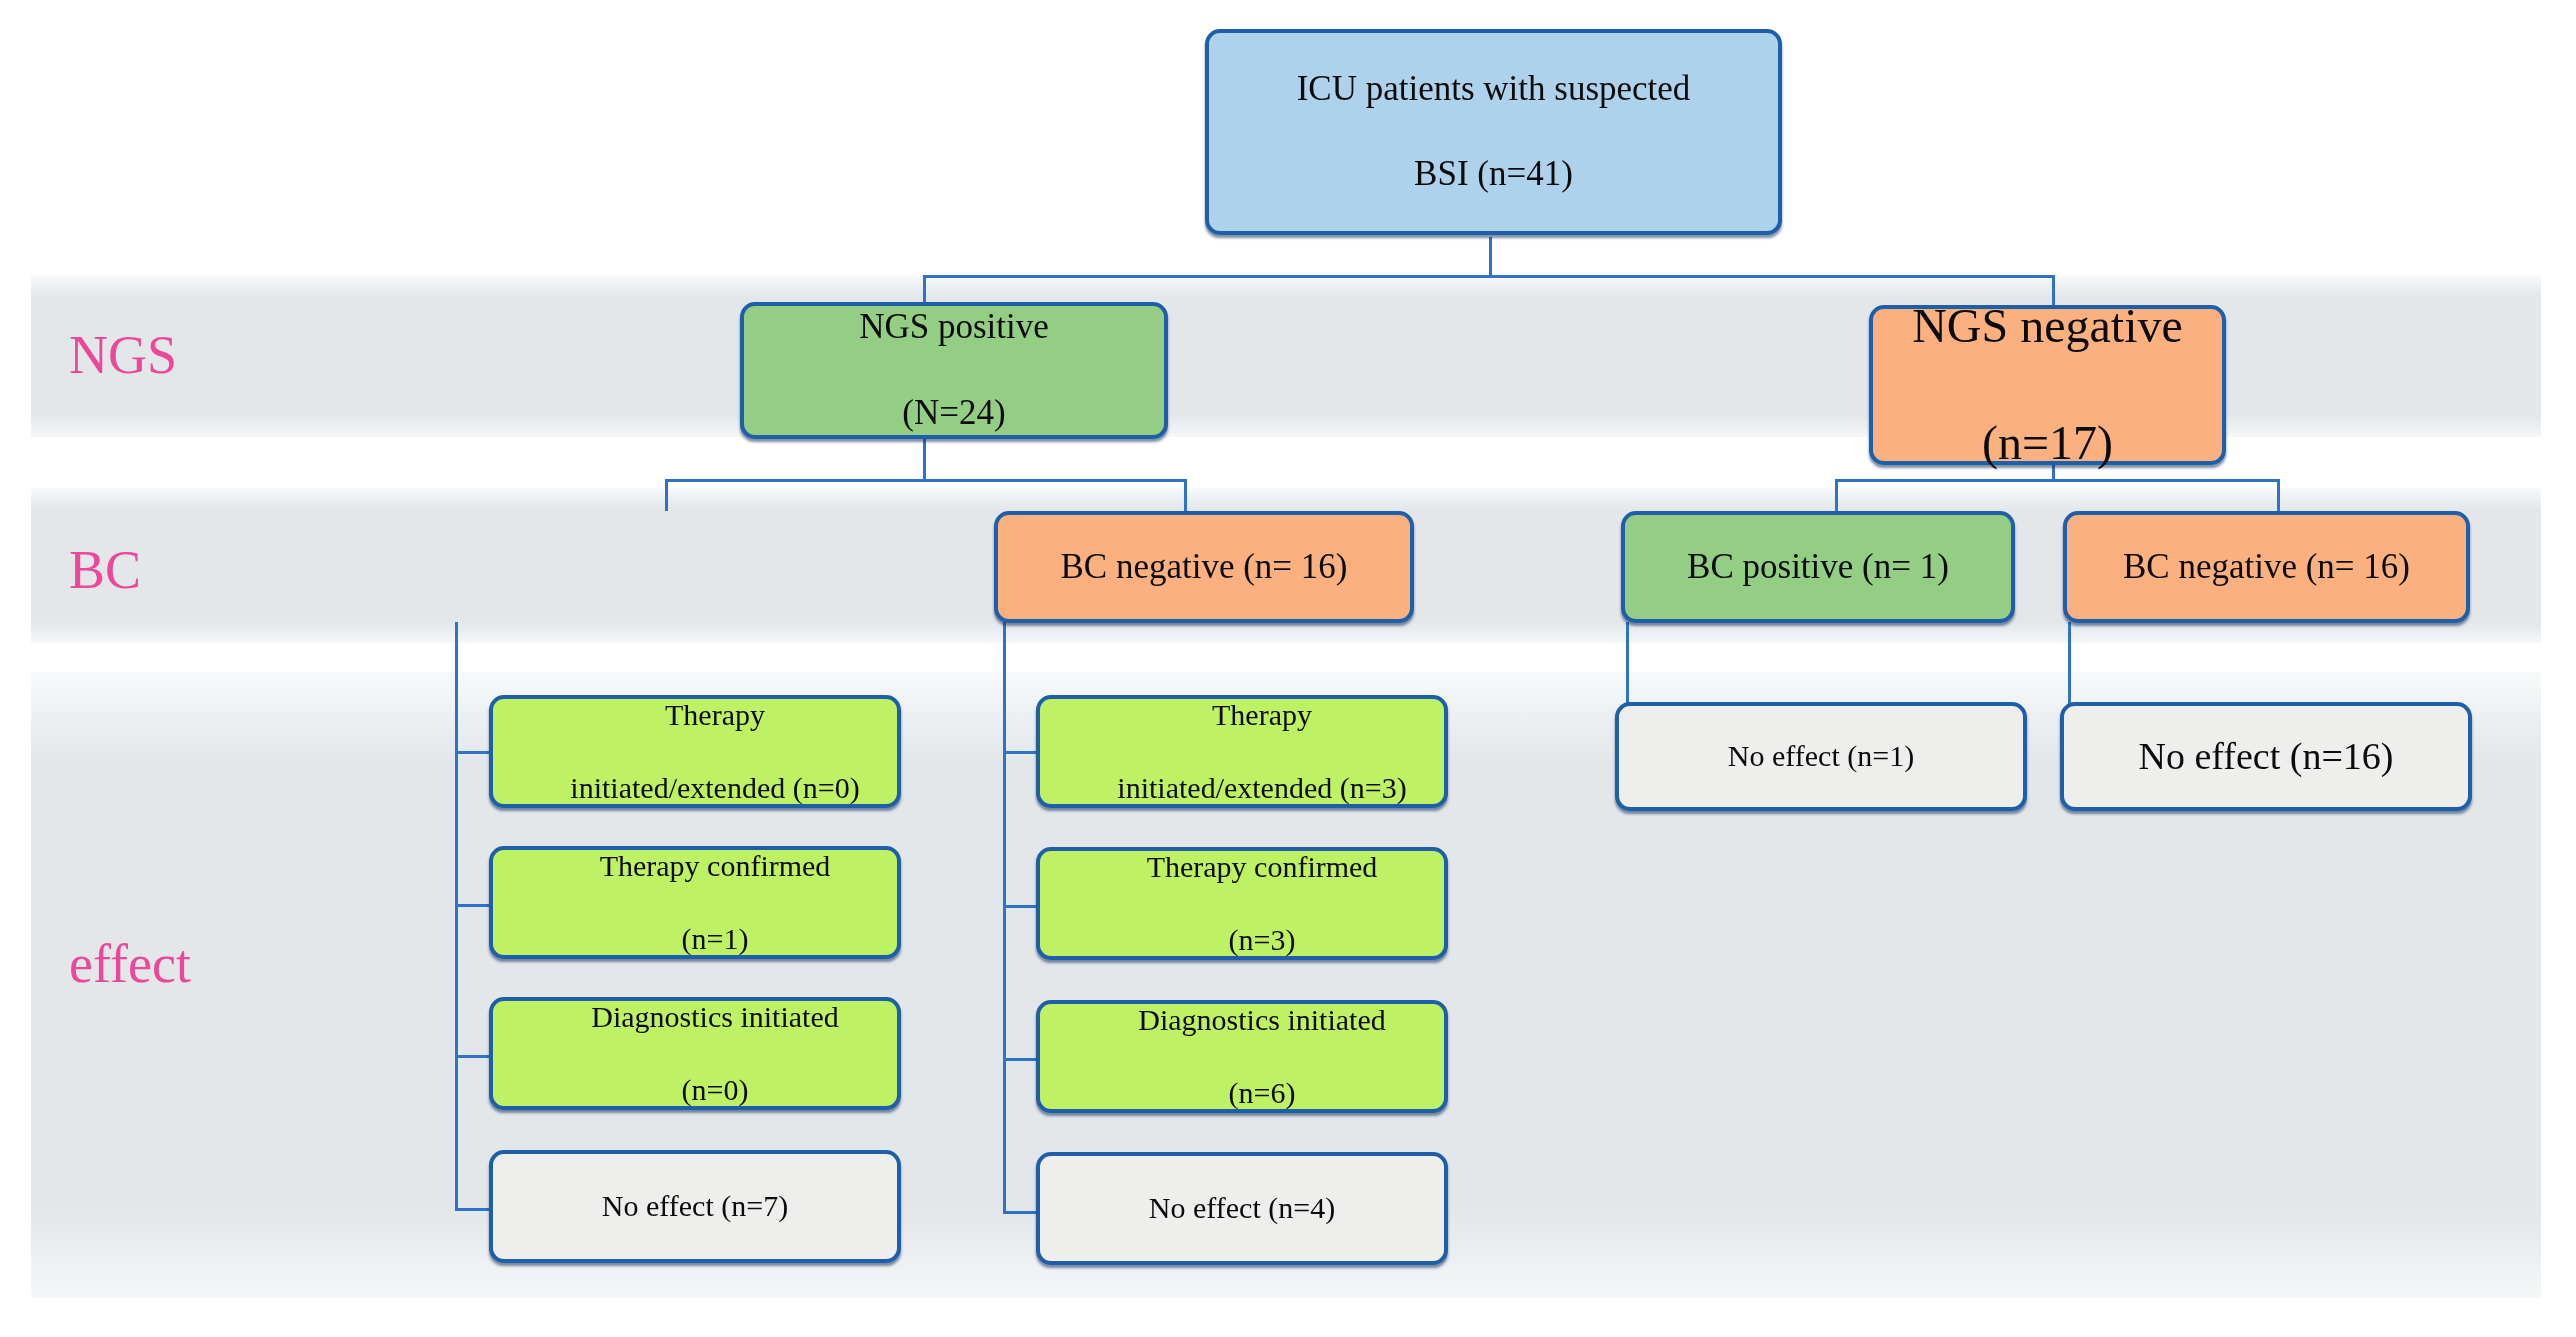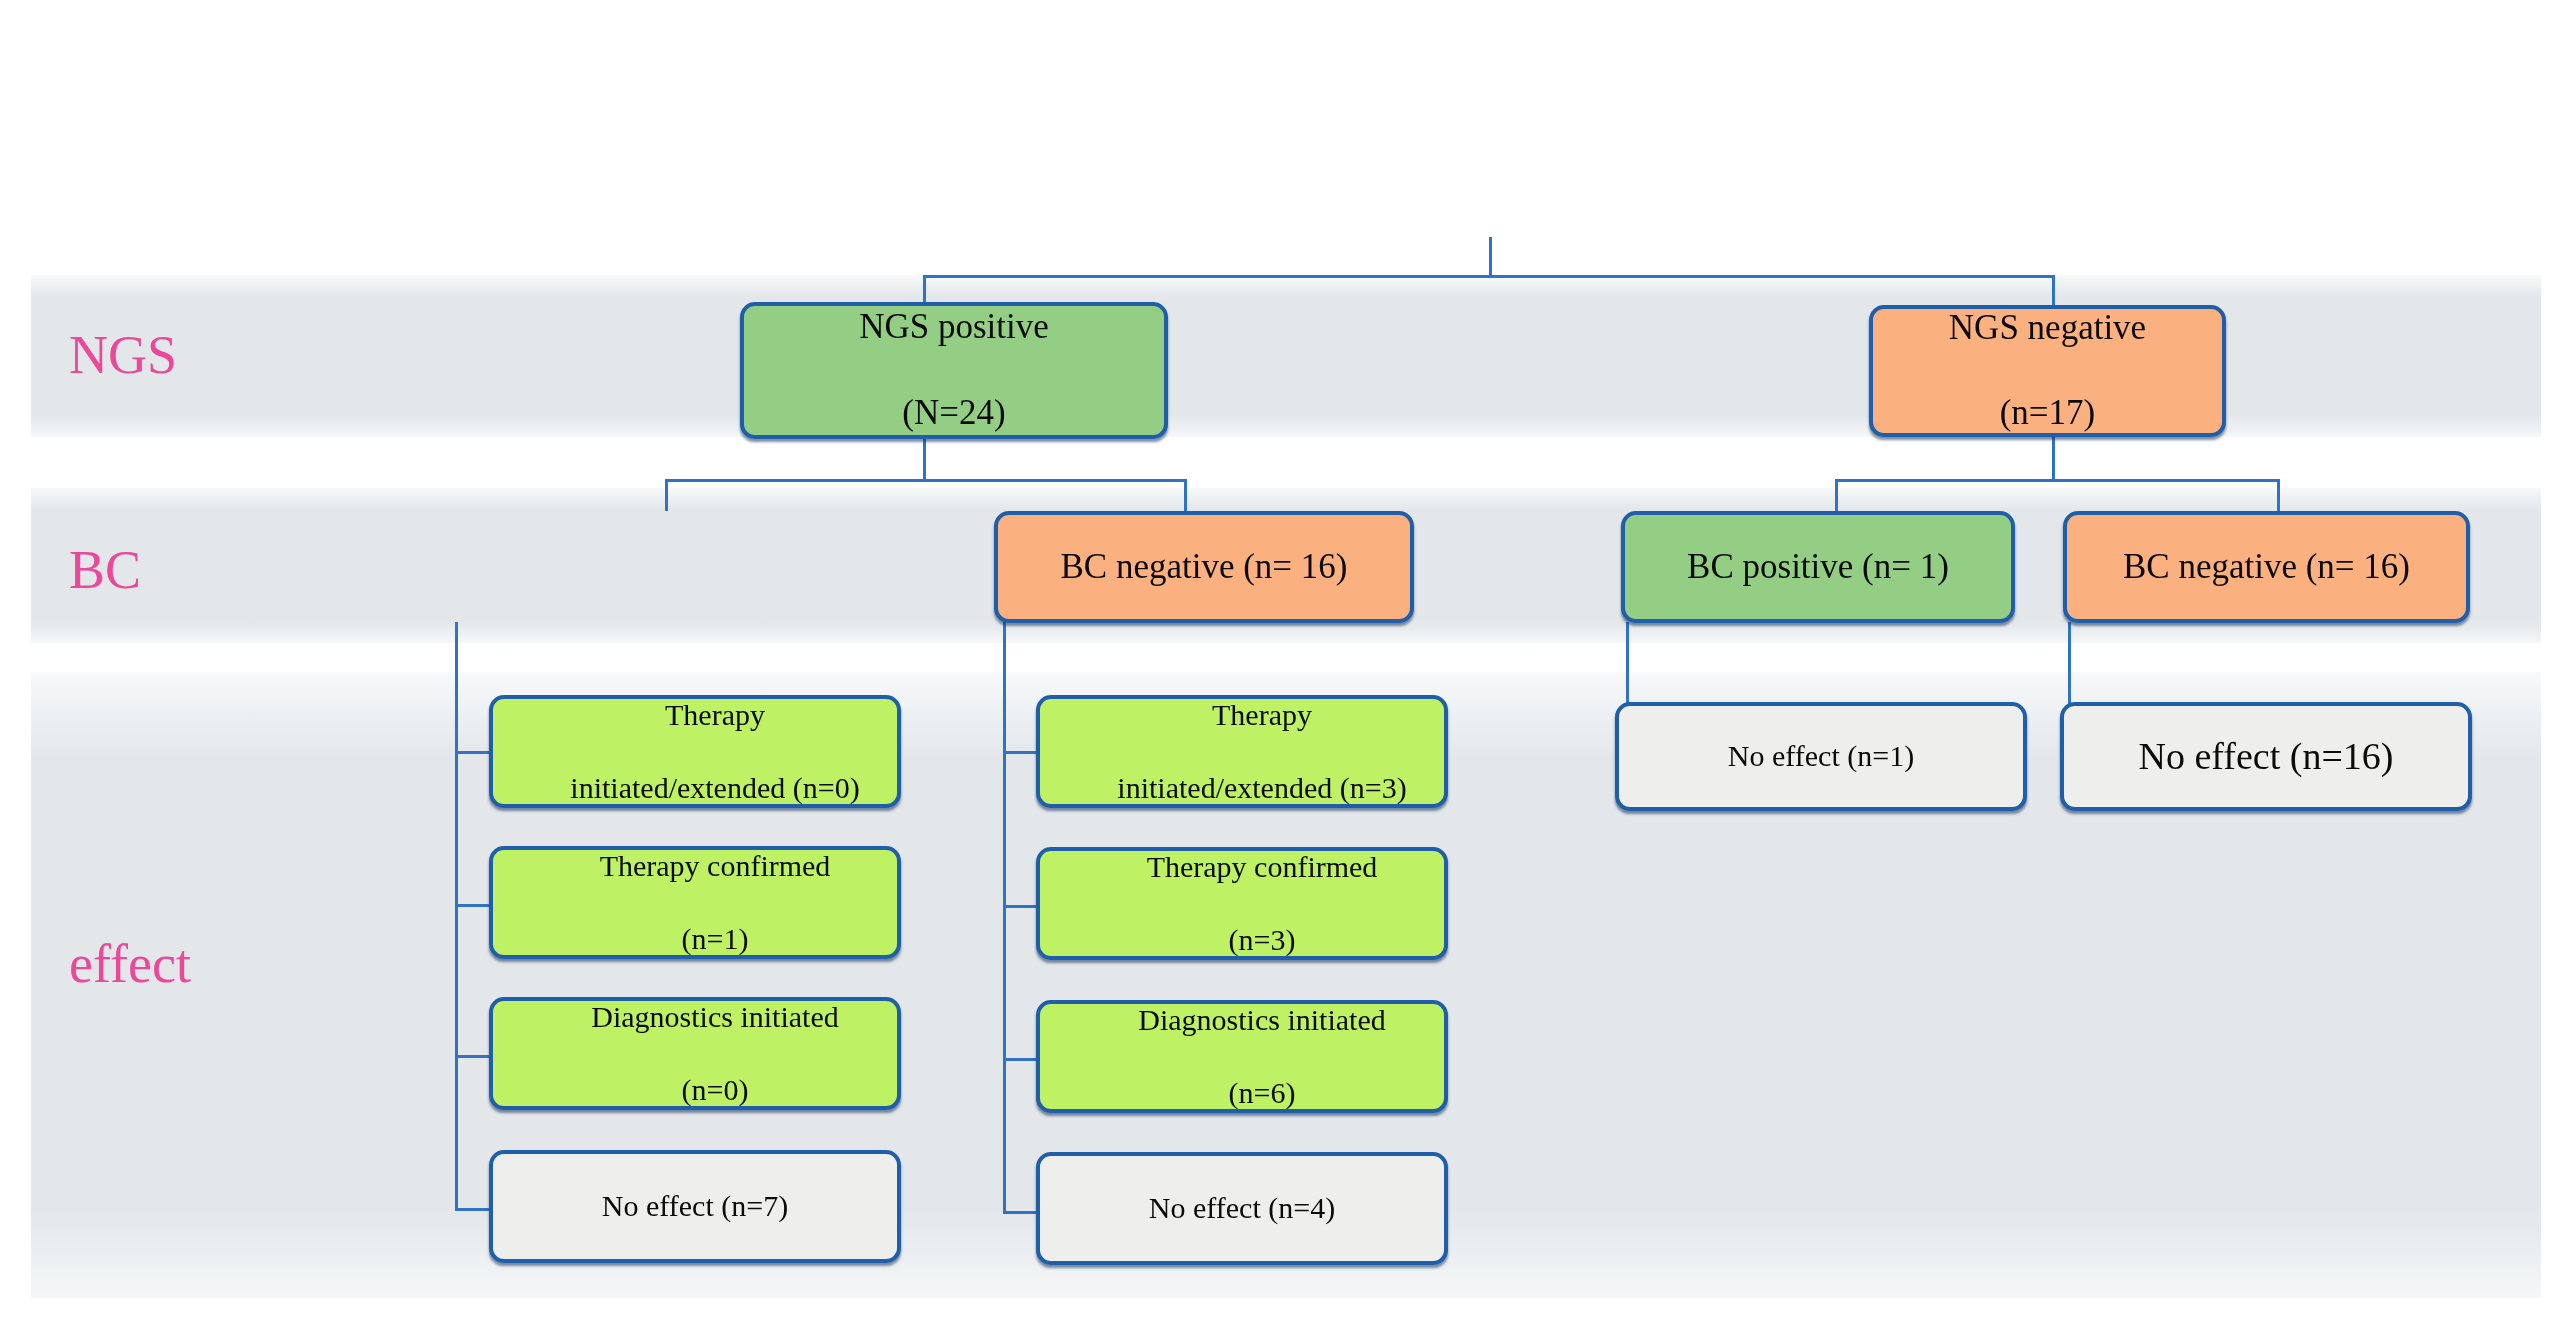--- a/index.html
+++ b/index.html
@@ -75,29 +75,35 @@
   <div class="ch" style="left:1003px;top:905px;width:36px;"></div>
   <div class="ch" style="left:1003px;top:1058px;width:36px;"></div>
   <div class="ch" style="left:1003px;top:1211px;width:36px;"></div>
 
   <div class="cv" style="left:1626px;top:622px;height:146px;"></div>
   <div class="ch" style="left:1626px;top:764px;width:58px;"></div>
 
   <div class="cv" style="left:2068px;top:622px;height:146px;"></div>
   <div class="ch" style="left:2068px;top:764px;width:59px;"></div>
 
+  <div class="node n-blue" style="left:1205px;top:29px;width:577px;height:206px;font-size:35px;">
+    <span>
+      <span>ICU patients with suspected</span><br>
+      <span>BSI (n=41)</span>
+    </span>
+  </div>
 
   <div class="node n-green" style="left:740px;top:302px;width:428px;height:137px;font-size:35px;">
     <span>
       <span>NGS positive</span><br>
       <span>(N=24)</span>
     </span>
   </div>
 
-  <div class="node n-orange" style="left:1869px;top:305px;width:357px;height:132px;font-size:35px;">
+  <div class="node n-orange" style="left:1869px;top:305px;width:357px;height:160px;font-size:48px;">
     <span>
       <span>NGS negative</span><br>
       <span>(n=17)</span>
     </span>
   </div>
 
 
   <div class="node n-orange" style="left:994px;top:511px;width:420px;height:112px;font-size:35px;">
     <span>BC negative (n= 16)</span>
   </div>

